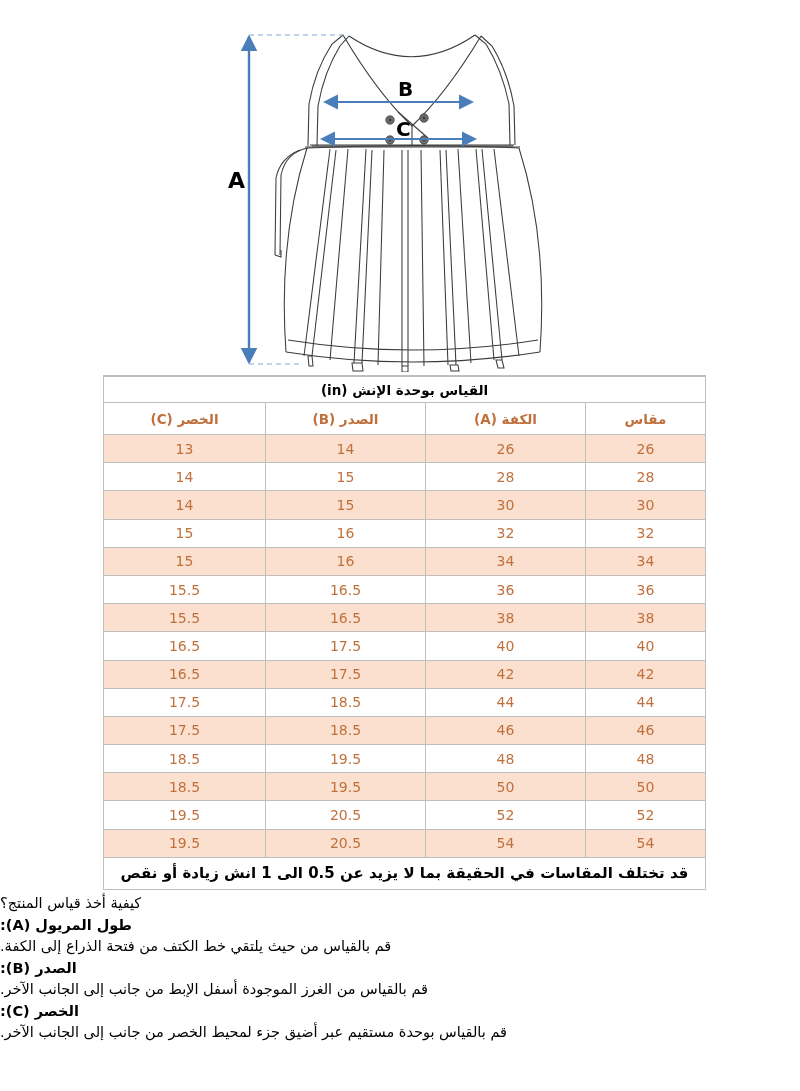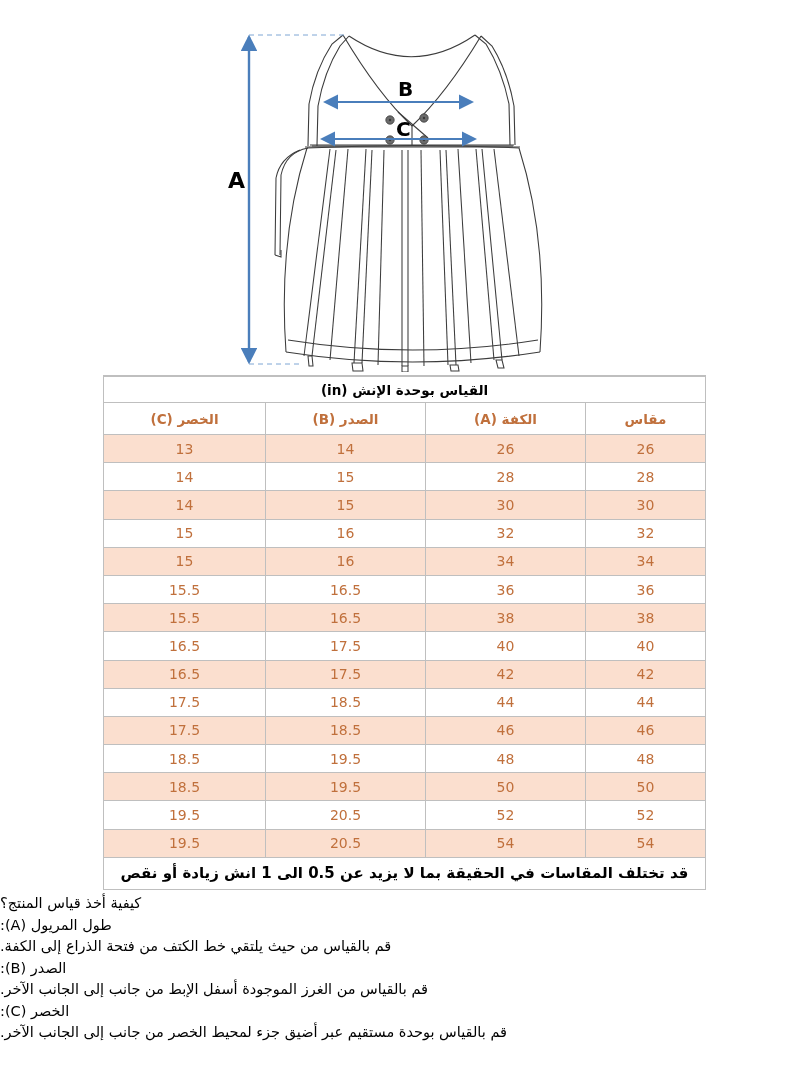--- a/index.html
+++ b/index.html
@@ -94,21 +94,21 @@
     text-align: left;
     padding-right: 0px;
   }
   .instr-line {
     font-size: 14.5px;
     line-height: 21.5px;
     color: #000000;
     white-space: nowrap;
   }
   .instr-line.bold {
-    font-weight: normal;
+    font-weight: bold;
   }
 </style>
 </head>
 <body>
 
 <div id="illustration">
   <svg width="800" height="372" viewBox="0 0 800 372" xmlns="http://www.w3.org/2000/svg">
     <defs>
       <marker id="arrH" markerWidth="7" markerHeight="7" refX="6" refY="3.5" orient="auto">
         <polygon points="0,0 7,3.5 0,7" fill="#4a7ebb"></polygon>

